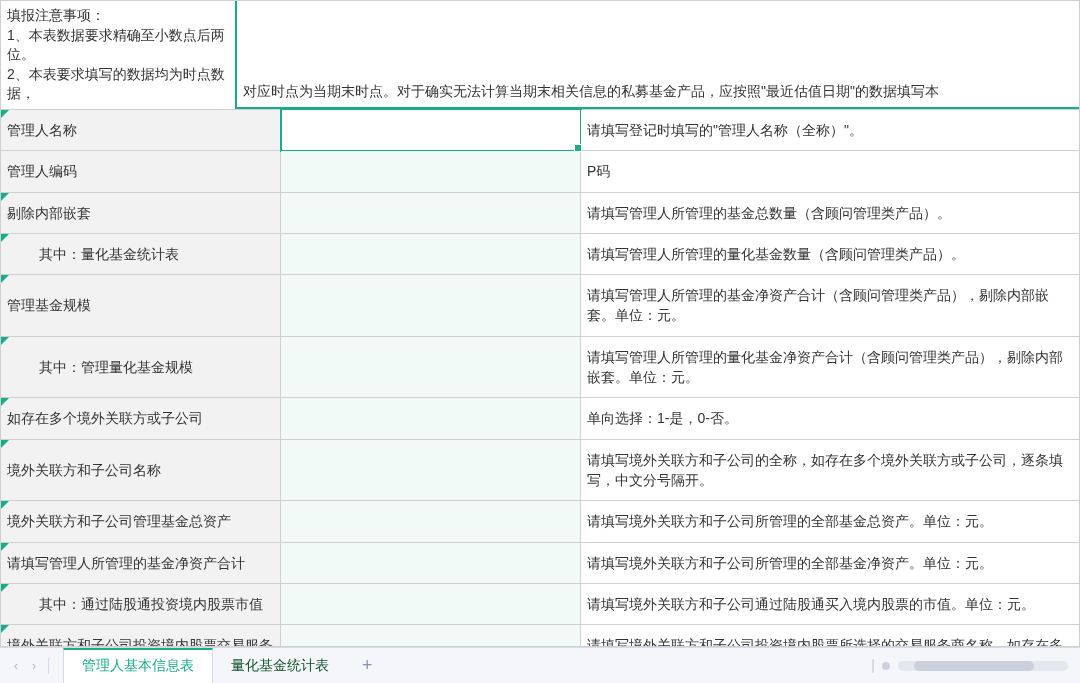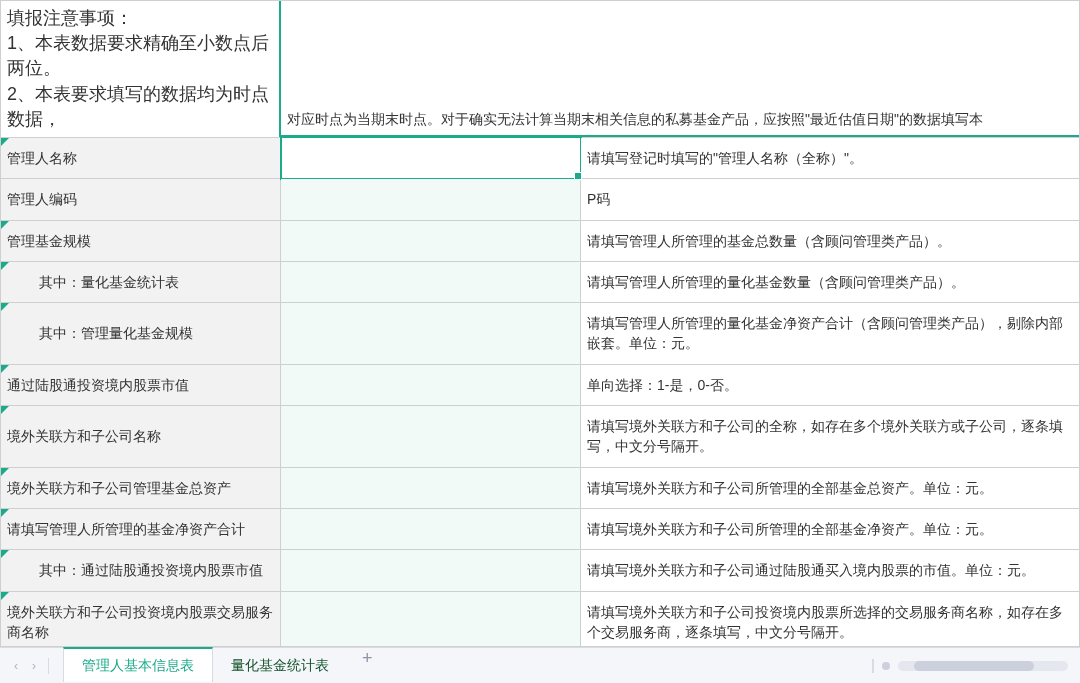--- a/index.html
+++ b/index.html
@@ -17,23 +17,23 @@
       height: 647px;
       overflow: hidden;
       border-bottom: 1px solid #d0d0d0;
     }
     .notes-row {
       border: 1px solid #cfcfcf;
       border-bottom: none;
       display: flex;
     }
     .notes-left {
-      width: 280px;
+      width: 236px;
       padding: 5px 6px;
-      font-size: 18px;
+      font-size: 14px;
       line-height: 1.4;
       border-right: 2px solid #1aab8a;
       display: flex;
       flex-direction: column;
       justify-content: flex-start;
     }
     .notes-right {
       flex: 1;
       padding: 5px 6px;
       font-size: 14px;
@@ -123,21 +123,21 @@
       user-select: none;
     }
     .nav-sep {
       width: 1px;
       height: 16px;
       background: #d8dbe3;
       margin: 0 2px;
     }
     .tabs {
       display: flex;
-      align-items: flex-start;
+      align-items: center;
       height: 100%;
     }
     .tab {
       padding: 0 18px;
       height: 100%;
       display: flex;
       align-items: center;
       font-size: 14px;
       color: #14532d;
       cursor: pointer;
@@ -217,36 +217,41 @@
           <td class="col-label corner-mark">管理人名称</td>
           <td class="col-input selected-cell"></td>
           <td class="col-desc">请填写登记时填写的"管理人名称（全称）"。</td>
         </tr>
         <tr>
           <td class="col-label">管理人编码</td>
           <td class="col-input"></td>
           <td class="col-desc">P码</td>
         </tr>
         <tr>
+          <td class="col-label corner-mark">剔除内部嵌套</td>
+          <td class="col-input"></td>
+          <td class="col-desc">请填写管理人所管理的基金总数量（含顾问管理类产品）。</td>
+        </tr>
+        <tr>
+          <td class="col-label indent corner-mark">其中：量化基金统计表</td>
+          <td class="col-input"></td>
+          <td class="col-desc">请填写管理人所管理的量化基金数量（含顾问管理类产品）。</td>
+        </tr>
+        <tr>
           <td class="col-label corner-mark">管理基金规模</td>
           <td class="col-input"></td>
-          <td class="col-desc">请填写管理人所管理的基金总数量（含顾问管理类产品）。</td>
-        </tr>
-        <tr>
-          <td class="col-label indent corner-mark">其中：量化基金统计表</td>
-          <td class="col-input"></td>
-          <td class="col-desc">请填写管理人所管理的量化基金数量（含顾问管理类产品）。</td>
+          <td class="col-desc">请填写管理人所管理的基金净资产合计（含顾问管理类产品），剔除内部嵌套。单位：元。</td>
         </tr>
         <tr>
           <td class="col-label indent corner-mark">其中：管理量化基金规模</td>
           <td class="col-input"></td>
           <td class="col-desc">请填写管理人所管理的量化基金净资产合计（含顾问管理类产品），剔除内部嵌套。单位：元。</td>
         </tr>
         <tr>
-          <td class="col-label corner-mark">通过陆股通投资境内股票市值</td>
+          <td class="col-label corner-mark">如存在多个境外关联方或子公司</td>
           <td class="col-input"></td>
           <td class="col-desc">单向选择：1-是，0-否。</td>
         </tr>
         <tr>
           <td class="col-label corner-mark">境外关联方和子公司名称</td>
           <td class="col-input"></td>
           <td class="col-desc">请填写境外关联方和子公司的全称，如存在多个境外关联方或子公司，逐条填写，中文分号隔开。</td>
         </tr>
         <tr>
           <td class="col-label corner-mark">境外关联方和子公司管理基金总资产</td>

